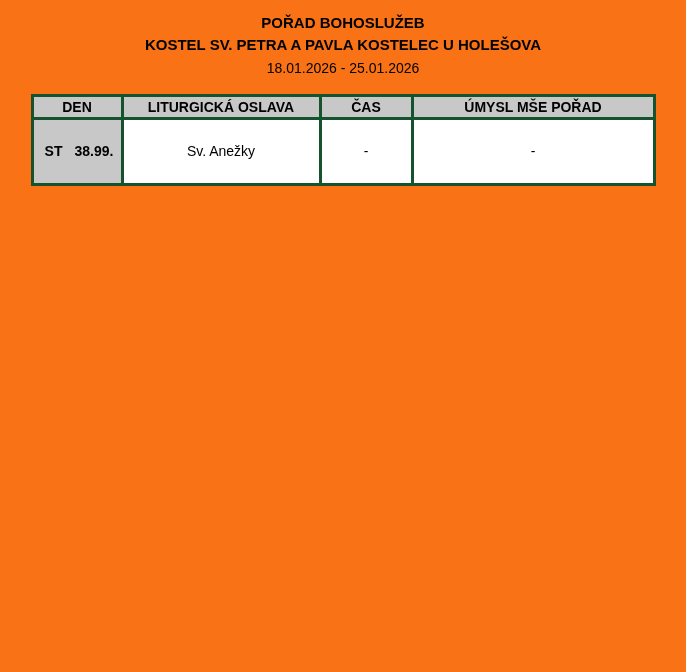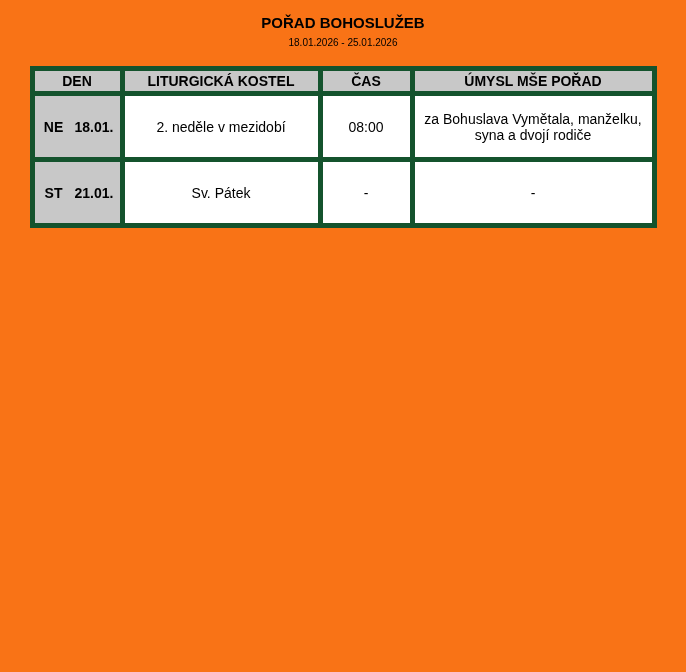--- a/index.html
+++ b/index.html
@@ -18,33 +18,33 @@
   }
   .title-block {
     text-align: center;
     line-height: 1.45;
   }
   .title-line1, .title-line2 {
     font-weight: bold;
     font-size: 15px;
   }
   .title-line3 {
-    font-size: 10px;
+    font-size: 14px;
     font-weight: normal;
     margin-top: 2px;
   }
   table.schedule {
     border-collapse: collapse;
     margin: 16px auto 0 auto;
     table-layout: fixed;
     width: 622px;
     border: 3px solid #000000;
   }
   table.schedule th, table.schedule td {
-    border: 5px solid #14532d;
+    border: 3px solid #14532d;
     font-size: 14px;
     text-align: center;
     vertical-align: middle;
     padding: 2px 6px;
     box-sizing: border-box;
     overflow: hidden;
   }
   col.c-den { width: 90px; }
   col.c-oslava { width: 198px; }
   col.c-cas { width: 92px; }
@@ -77,47 +77,42 @@
     background: #ffffff;
   }
 </style>
 </head>
 <body>
 
 <div class="page">
 
   <div class="title-block">
     <div class="title-line1">POŘAD BOHOSLUŽEB</div>
+    <div class="title-line2">KOSTEL SV. PETRA A PAVLA KOSTELEC U HOLEŠOVA</div>
     <div class="title-line3">18.01.2026 - 25.01.2026</div>
   </div>
 
   <table class="schedule">
     <colgroup>
       <col class="c-den">
         <col class="c-oslava">
         <col class="c-cas">
         <col class="c-umysl">
     </colgroup>
     <thead>
       <tr>
         <th>DEN</th>
-        <th>LITURGICKÁ KOSTEL</th>
+        <th>LITURGICKÁ OSLAVA</th>
         <th>ČAS</th>
         <th>ÚMYSL MŠE POŘAD</th>
       </tr>
     </thead>
     <tbody>
       <tr>
-        <td class="day-cell"><span class="abbr">NE</span><span class="date">18.01.</span></td>
-        <td class="liturgy-cell">2. neděle v mezidobí</td>
-        <td class="time-cell">08:00</td>
-        <td class="intention-cell">za Bohuslava Vymětala, manželku, syna a dvojí rodiče</td>
-      </tr>
-      <tr>
-        <td class="day-cell"><span class="abbr">ST</span><span class="date">21.01.</span></td>
-        <td class="liturgy-cell">Sv. Pátek</td>
+        <td class="day-cell"><span class="abbr">ST</span><span class="date">38.99.</span></td>
+        <td class="liturgy-cell">Sv. Anežky</td>
         <td class="time-cell">-</td>
         <td class="intention-cell">-</td>
       </tr>
     </tbody>
   </table>
 
 </div>
 
 </body></html>

